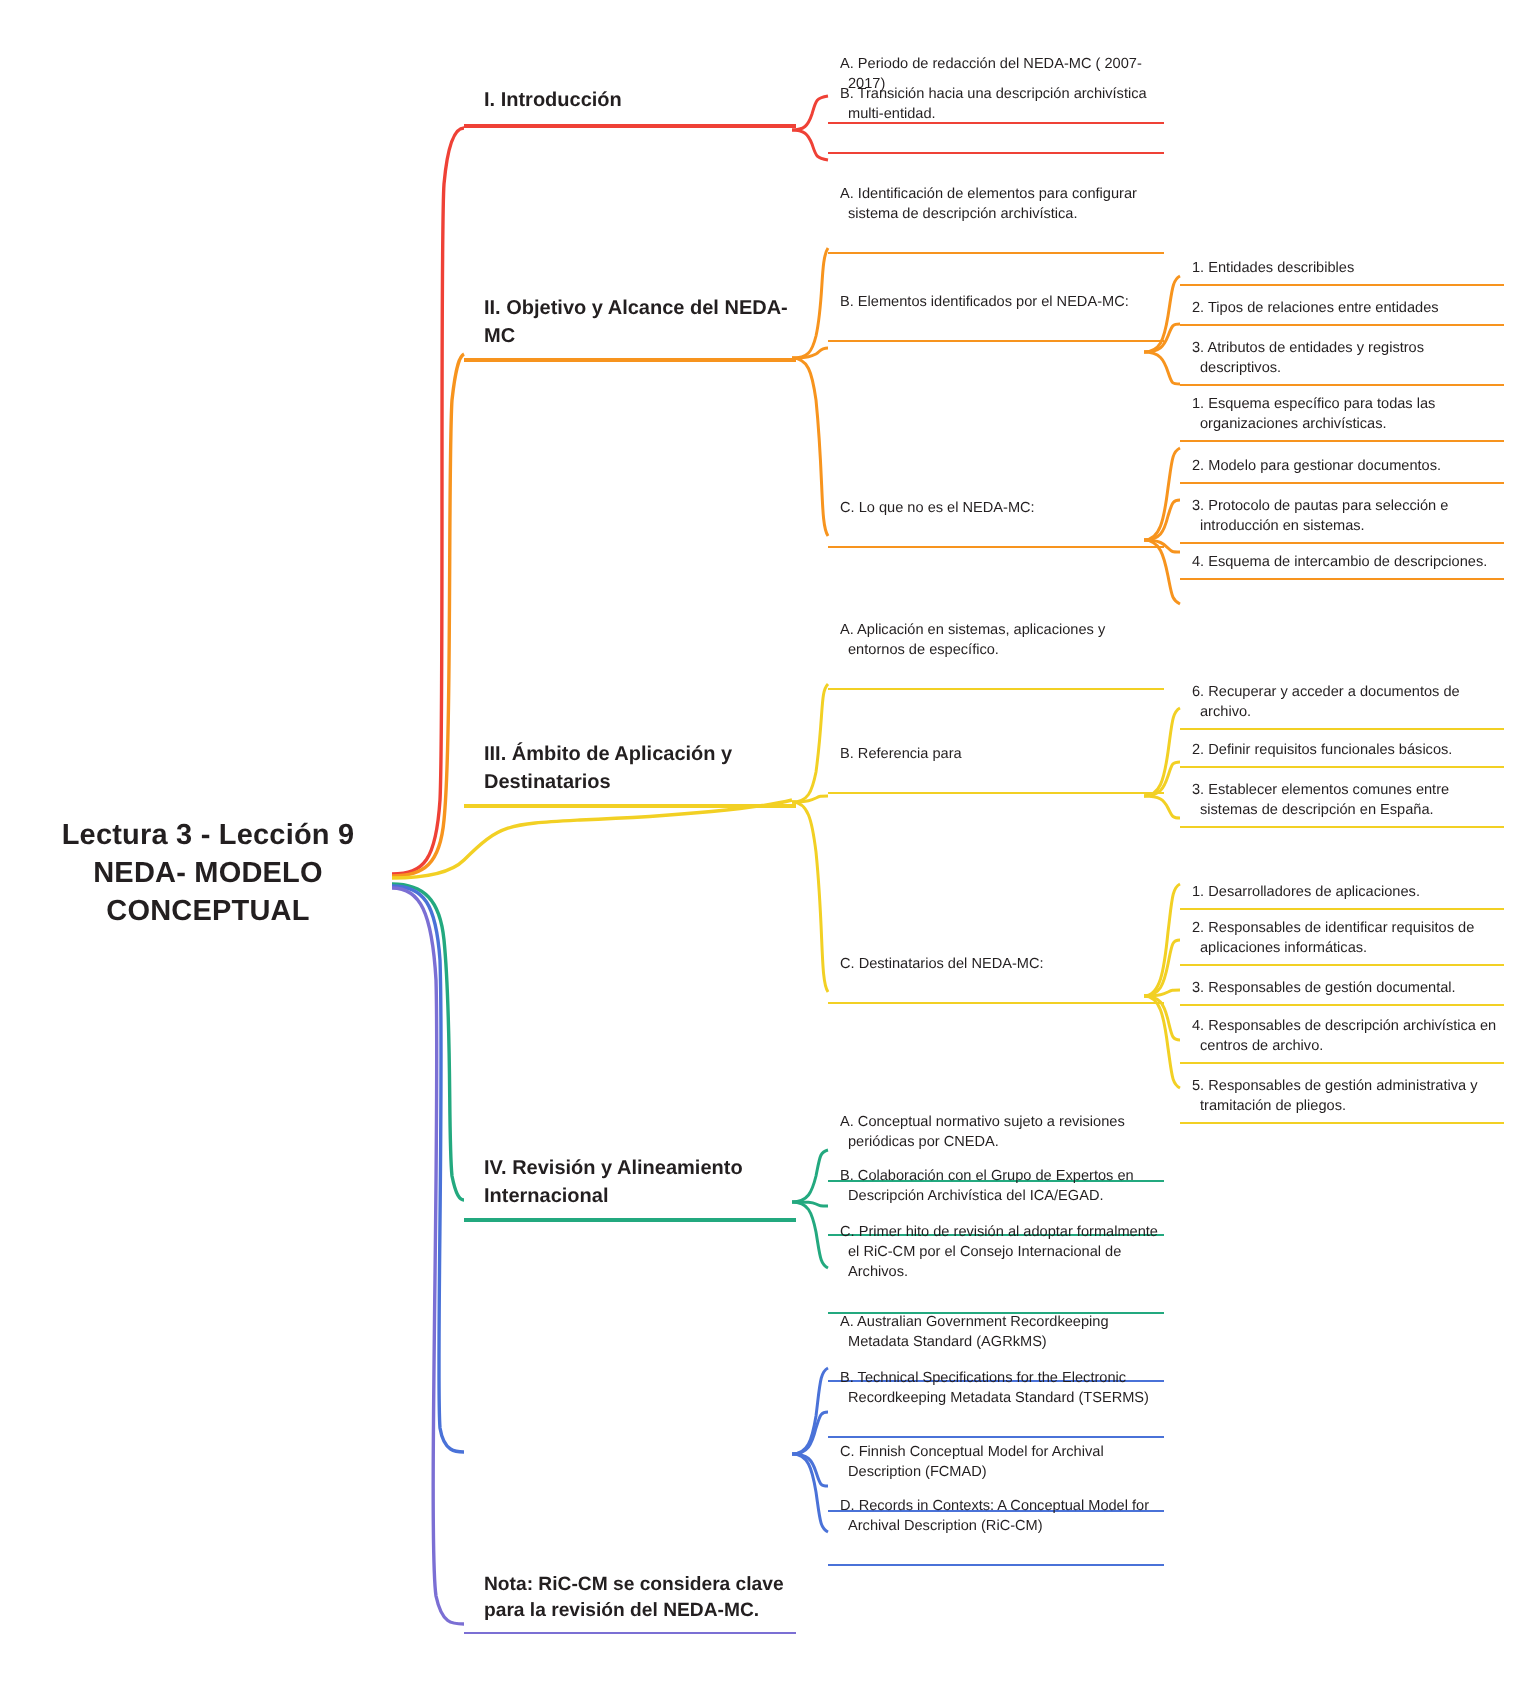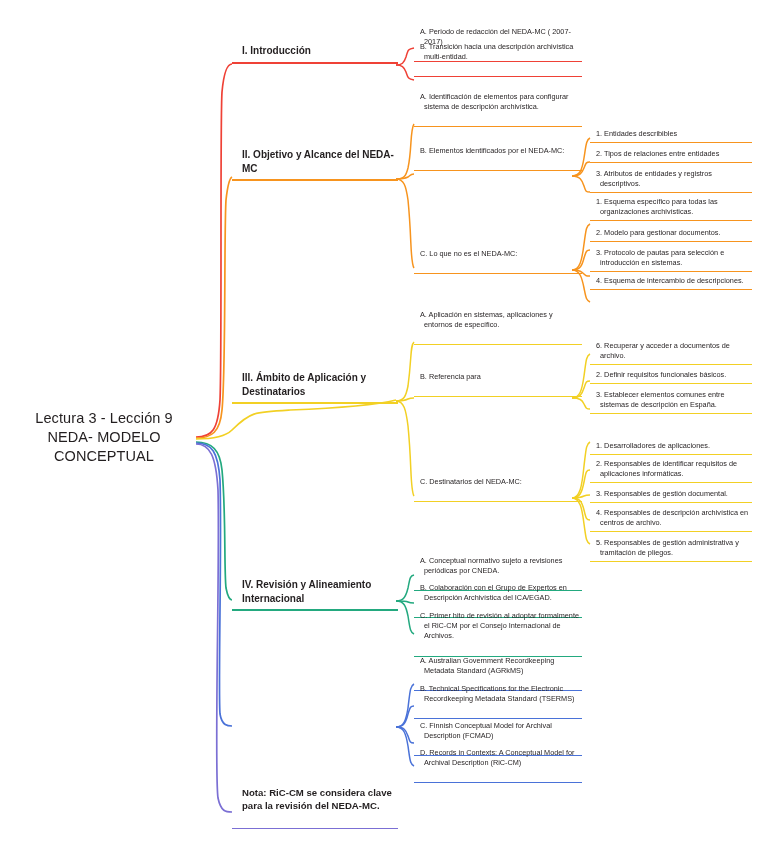--- a/index.html
+++ b/index.html
@@ -5,36 +5,36 @@
   html,body{margin:0;padding:0;background:#ffffff;}
   body{width:767px;height:848px;position:relative;overflow:hidden;
        font-family:"Liberation Sans","DejaVu Sans",sans-serif;color:#231f20;}
   #map{position:absolute;left:0;top:0;width:767px;height:848px;}
   svg.links{position:absolute;left:0;top:0;width:767px;height:848px;pointer-events:none;}
   .node{position:absolute;box-sizing:border-box;}
   .node .txt{display:block;}
 
   
   .root{left:14px;top:409px;width:180px;text-align:center;}
-  .root .txt{font-weight:normal;font-size:14.5px;line-height:19px;letter-spacing:.1px;}
+  .root .txt{font-weight:bold;font-size:14.5px;line-height:19px;letter-spacing:.1px;}
 
   
   .lvl1{width:166px;padding-bottom:4px;border-bottom:2px solid;}
   .lvl1 .txt{font-weight:bold;font-size:10px;line-height:13.5px;padding-left:10px;}
 
   
   .lvl2{width:168px;padding-bottom:14px;border-bottom:1.6px solid;}
   .lvl2 .txt{font-size:7.3px;line-height:10.2px;padding-left:10px;text-indent:-4px;}
 
   
   .lvl3{width:168px;padding-bottom:3px;border-bottom:1.6px solid;}
   .lvl3 .txt{font-size:7.3px;line-height:10.2px;padding-left:10px;text-indent:-4px;}
 
   
-  .note{width:166px;padding-bottom:16px;border-bottom:1.6px solid;}
+  .note{width:166px;padding-bottom:4px;border-bottom:1.6px solid;}
   .note .txt{font-weight:bold;font-size:9.6px;line-height:13px;padding-left:10px;}
 </style>
 </head>
 <body>
 
 <div id="map">
 
   <svg class="links" viewBox="0 0 767 848">
     <g fill="none" stroke-width="1.5">
 

